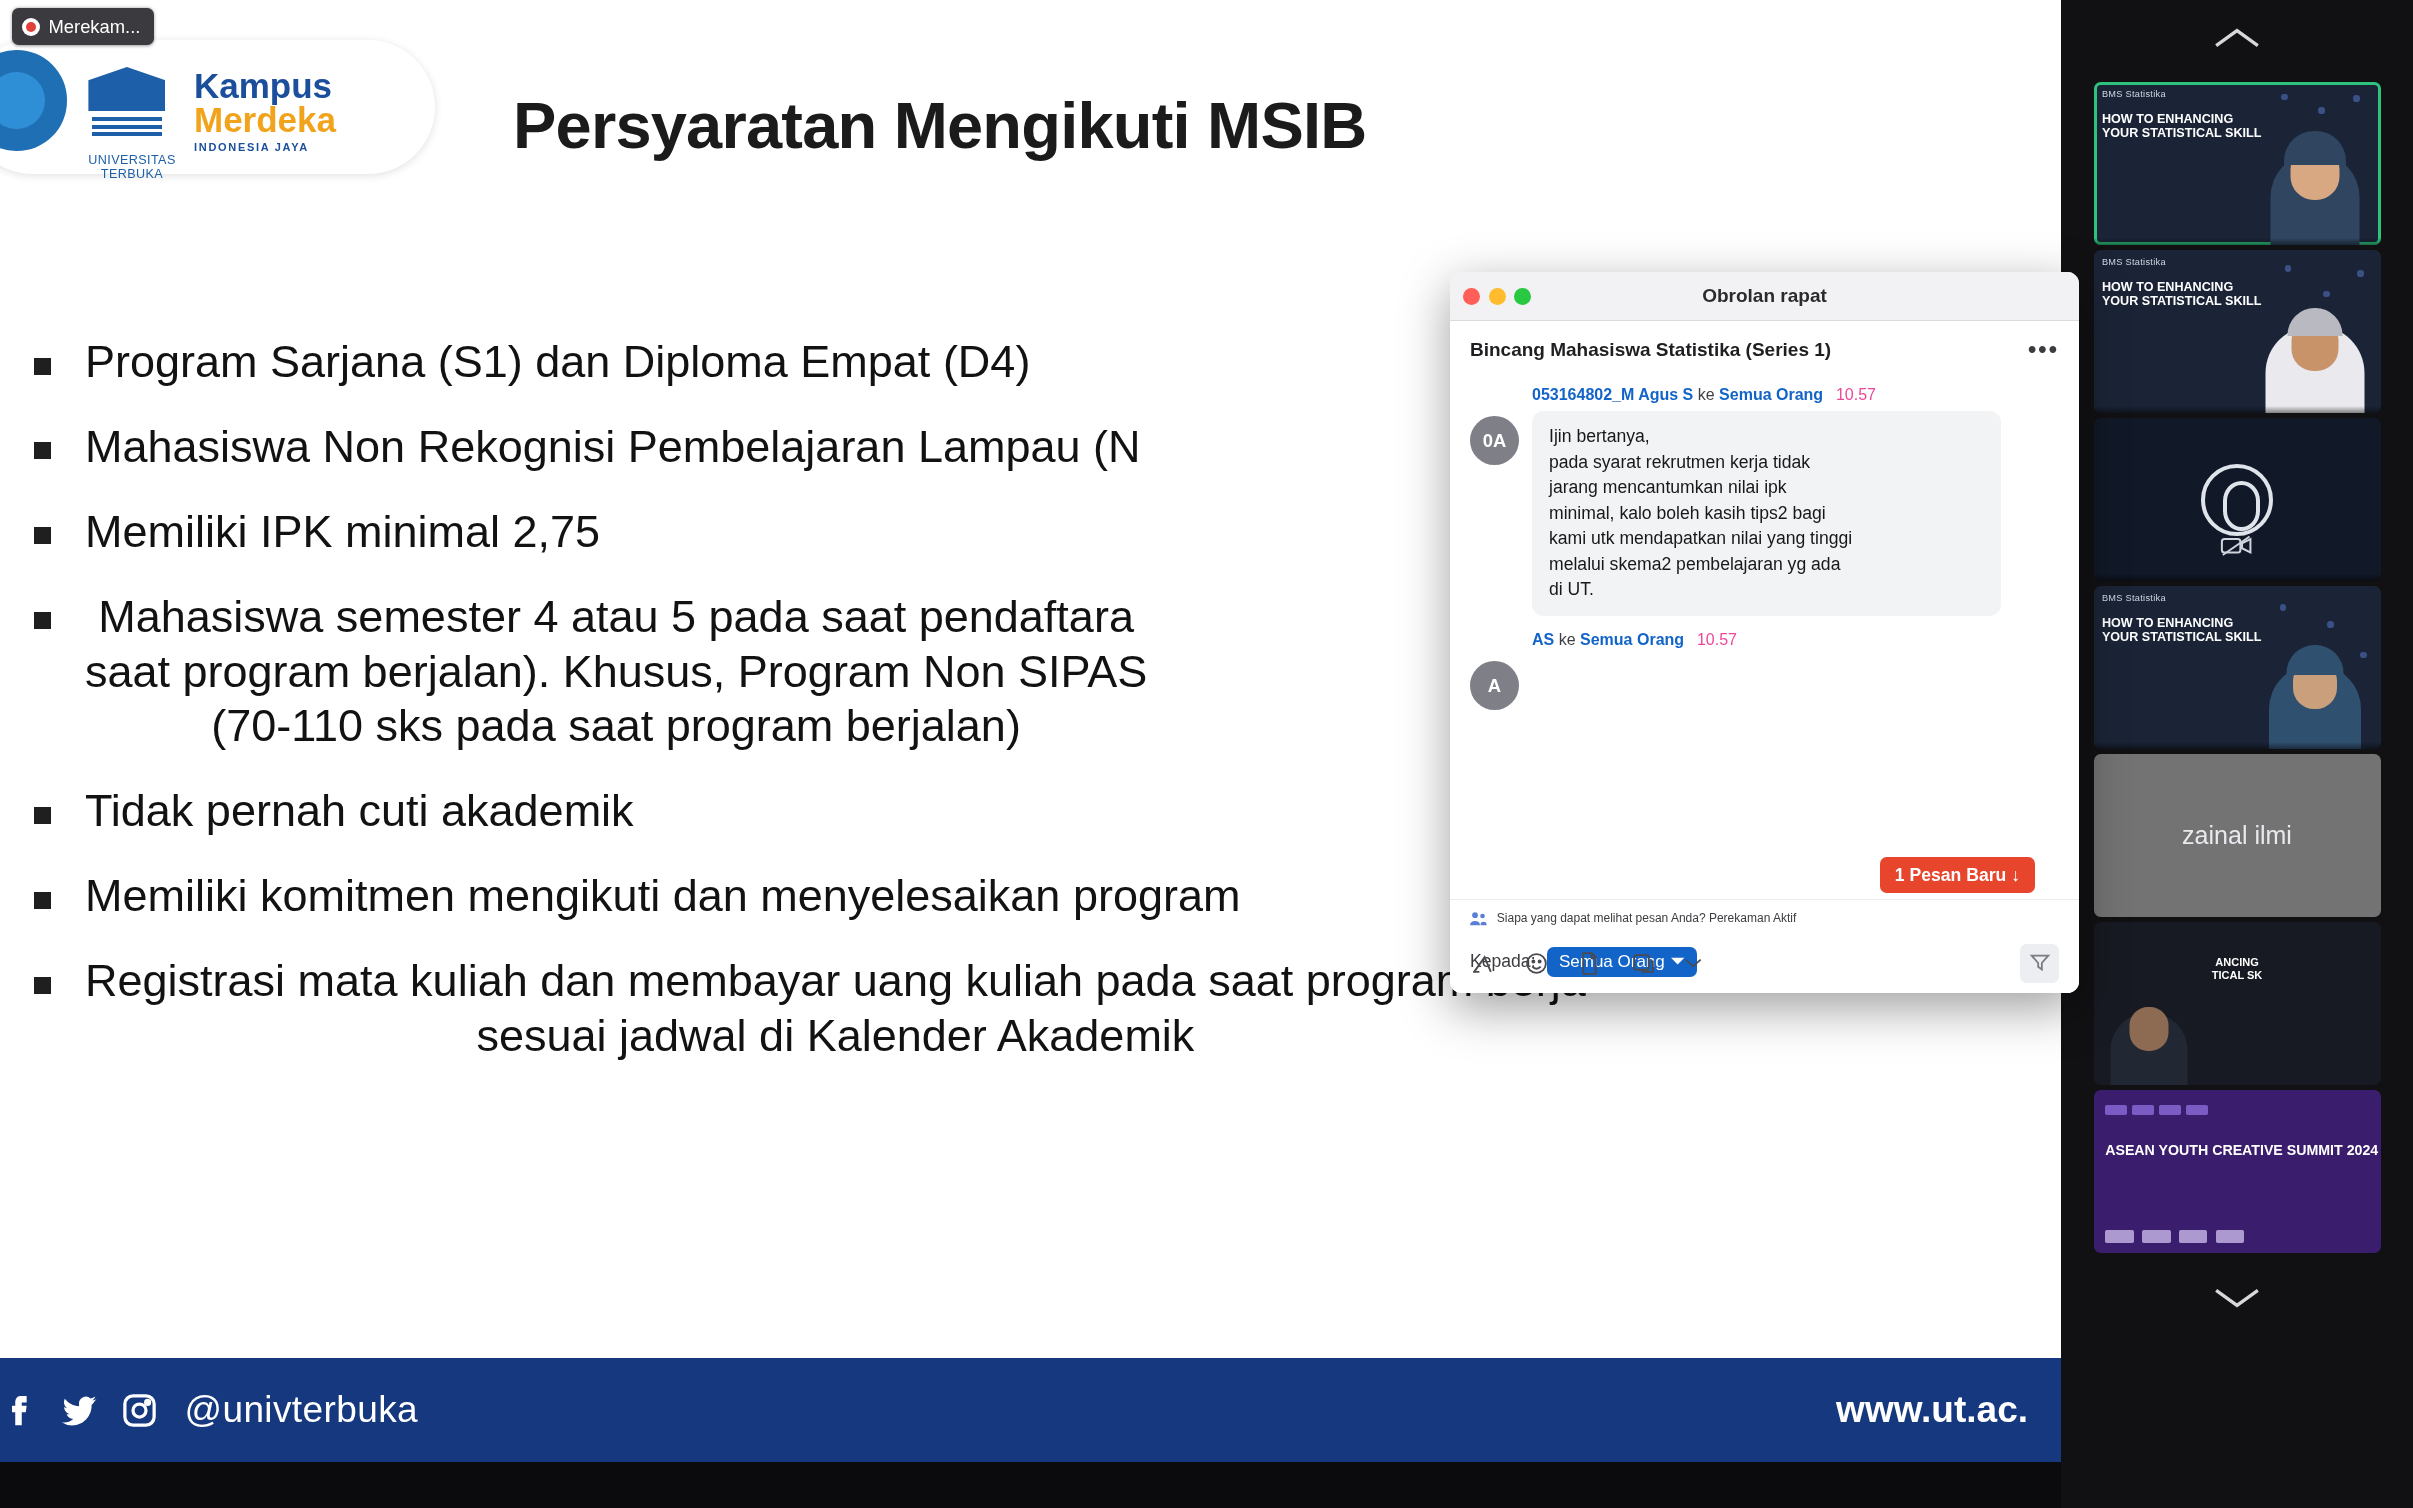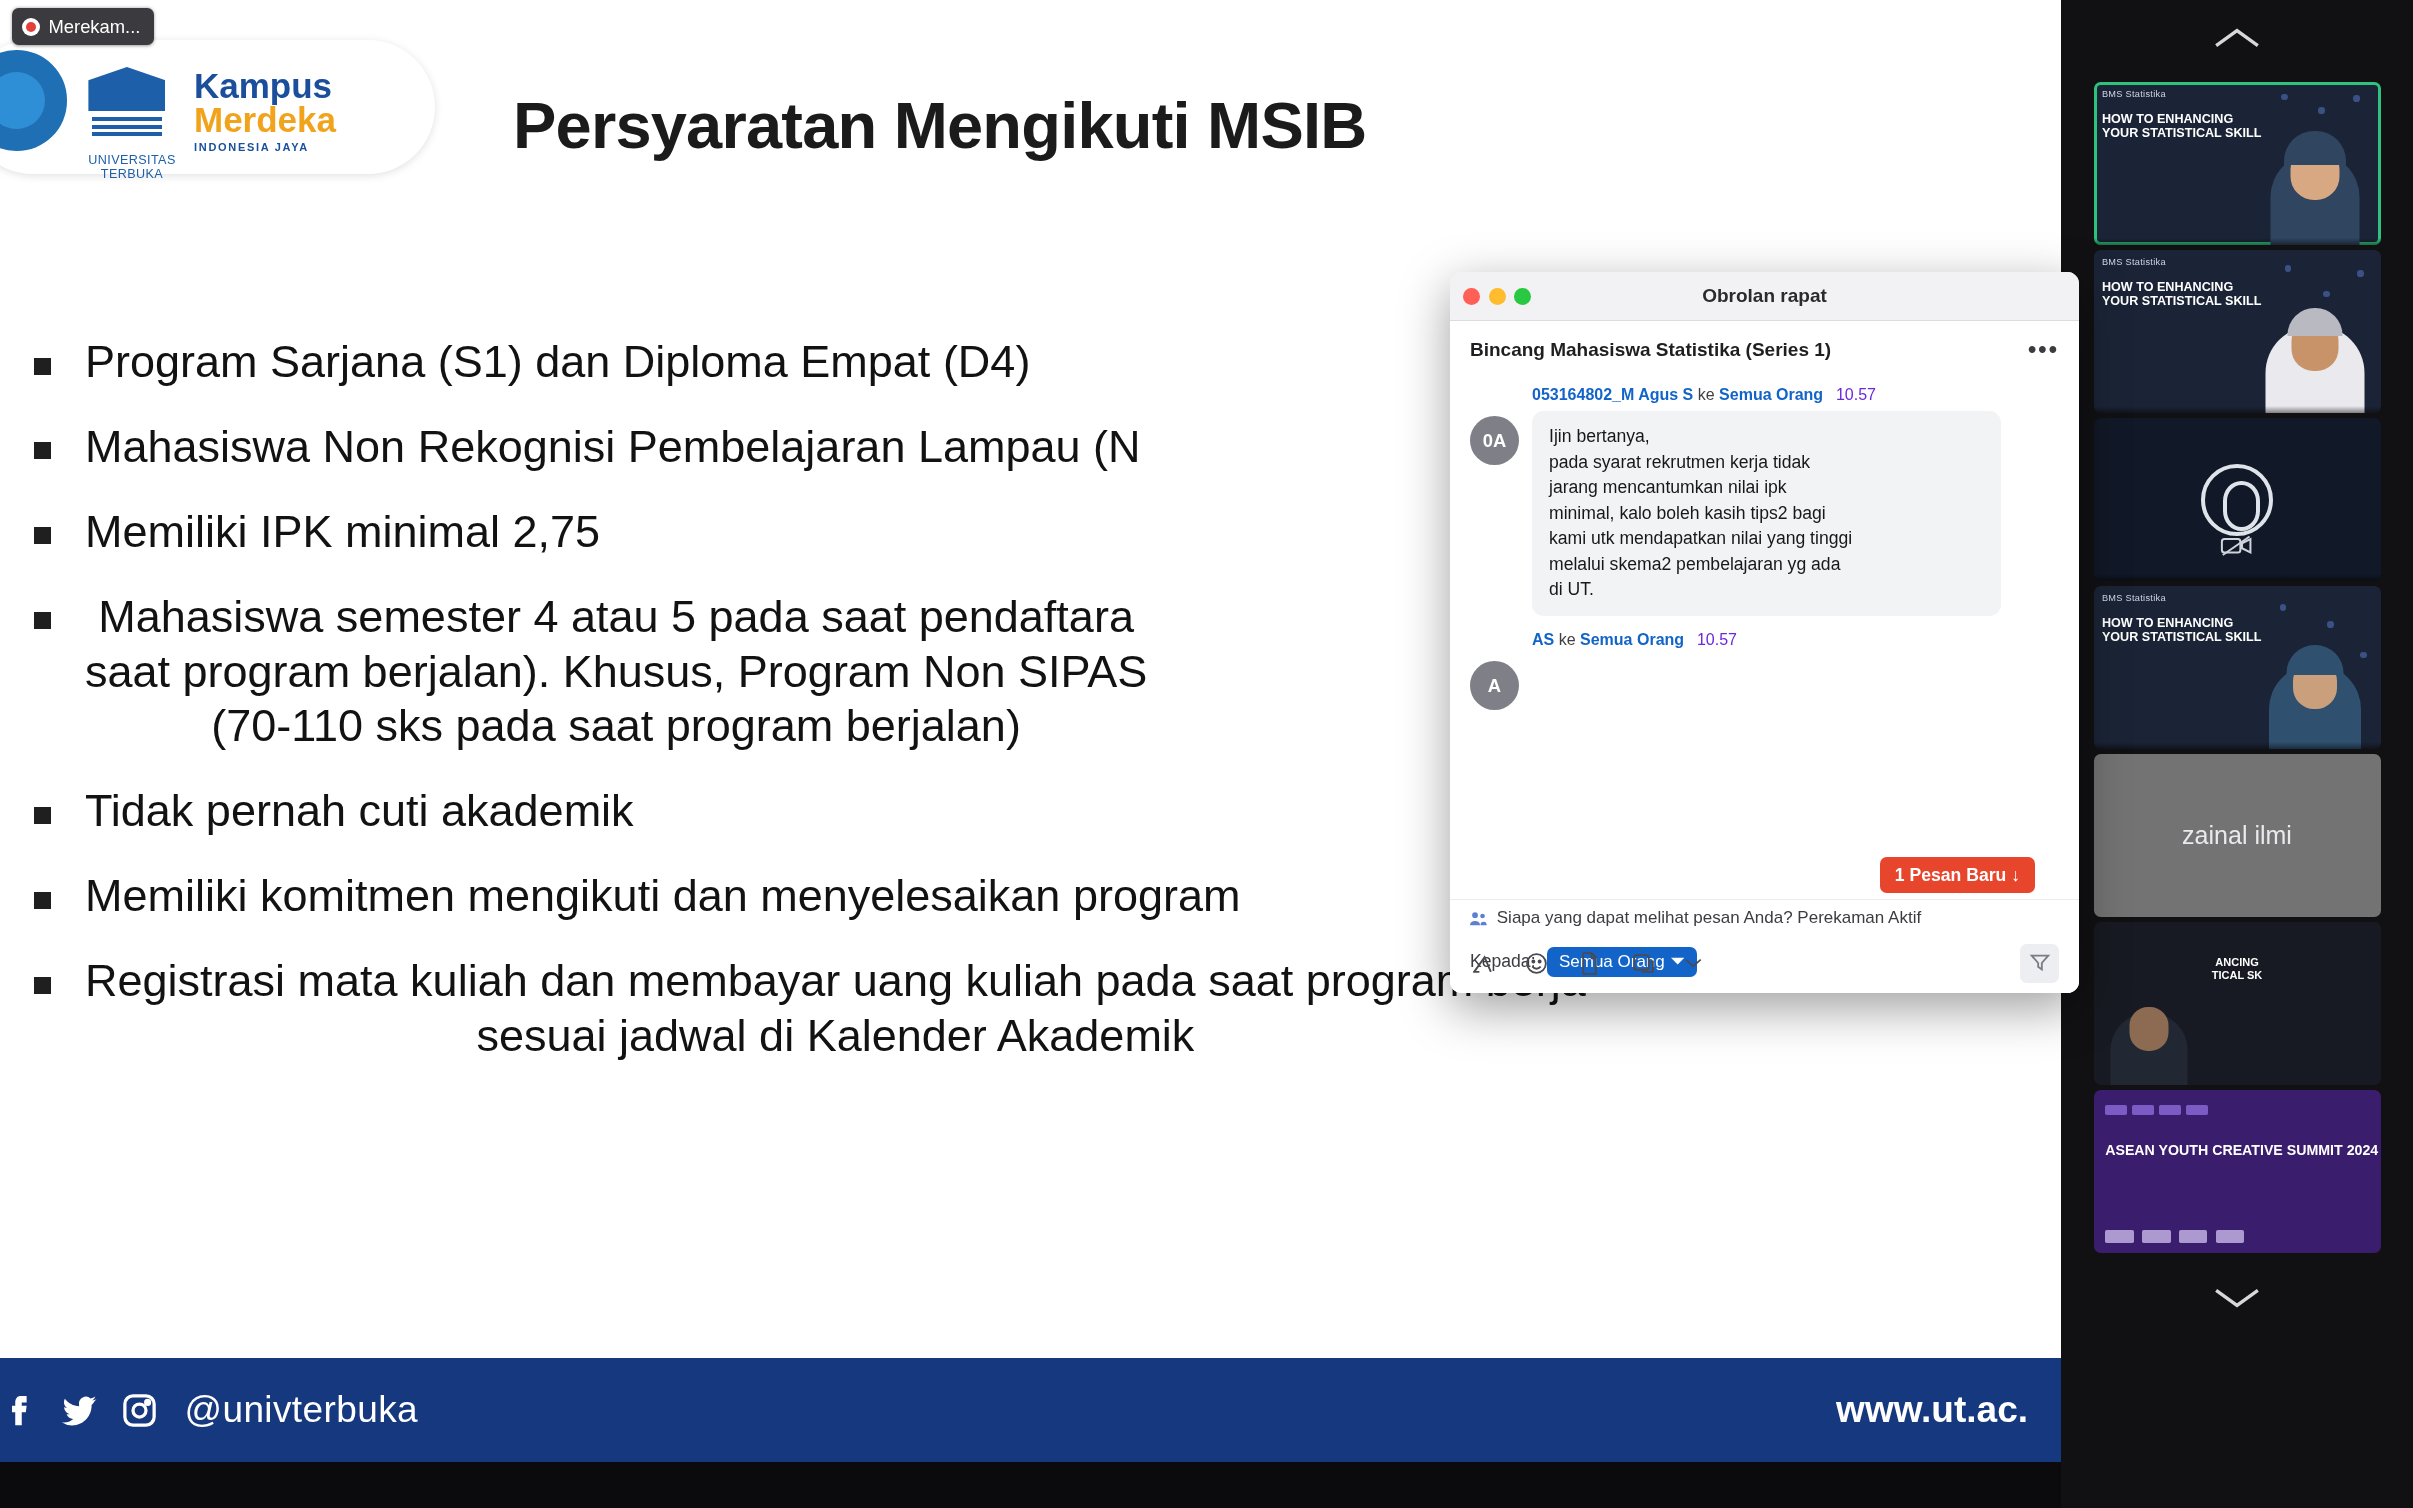--- a/index.html
+++ b/index.html
@@ -183,38 +183,38 @@
   .chat-head {
     height: 57px; display: flex; align-items: center; padding: 0 20px; position: relative;
   }
   .chat-head .nm { font-size: 19px; font-weight: bold; color: #1f1f22; }
   .chat-head .dots3 { position: absolute; right: 20px; color: #3b3b40; font-size: 25px; letter-spacing: 1.7px; }
   .msg { padding: 0 20px 0 20px; position: relative; }
   .msg .meta { font-size: 16px; margin: 8.4px 0 6.7px 62px; color: #2b2b2e; }
   .msg .meta .who { color: #1264c8; font-weight: bold; }
   .msg .meta .to { color: #3f3f44; }
   .msg .meta .lnk { color: #1264c8; font-weight: bold; }
-  .msg .meta .time { color: #6d28d9; margin-left: 8.4px; }
+  .msg .meta .time { color: #ec4899; margin-left: 8.4px; }
   .avatar {
     position: absolute; left: 20px; width: 49px; height: 49px; border-radius: 50%;
     background: #7f7f88; color: #fff; display: flex; align-items: center; justify-content: center;
     font-size: 18.4px; font-weight: bold;
   }
   .bubble {
     margin-left: 62px; background: #f2f3f5; border-radius: 11.7px; padding: 13.4px 17px;
     font-size: 17.6px; line-height: 1.45; color: #18181b; white-space: pre-line;
     max-width: 469px;
   }
   .newmsg {
     position: absolute; right: 44px; top: 536px; background: #e8452d; color: #fff;
     border-radius: 6.7px; padding: 7.5px 15px; font-size: 17.6px; font-weight: bold; z-index: 6;
   }
   .privacy {
     position: absolute; left: 0; right: 0; top: 578px; height: 37px; background: #fff;
-    display: flex; align-items: center; padding-left: 20px; font-size: 17px; color: #3c3c41;
+    display: flex; align-items: center; padding-left: 20px; font-size: 12px; color: #3c3c41;
     border-top: 0.8px solid #ececef;
   }
   .privacy .pico { margin-right: 8.4px; color: #5b7fd6; }
   .toline {
     position: absolute; left: 0; right: 0; top: 617px; height: 47px; display: flex;
     align-items: center; padding-left: 20px; font-size: 17.6px; color: #3c3c41;
   }
   .pillsel {
     margin-left: 11.7px; background: #1264c8; color: #fff; border-radius: 6.7px;
     padding: 5px 11.7px; font-size: 17px; display: flex; align-items: center; gap: 6.7px;

